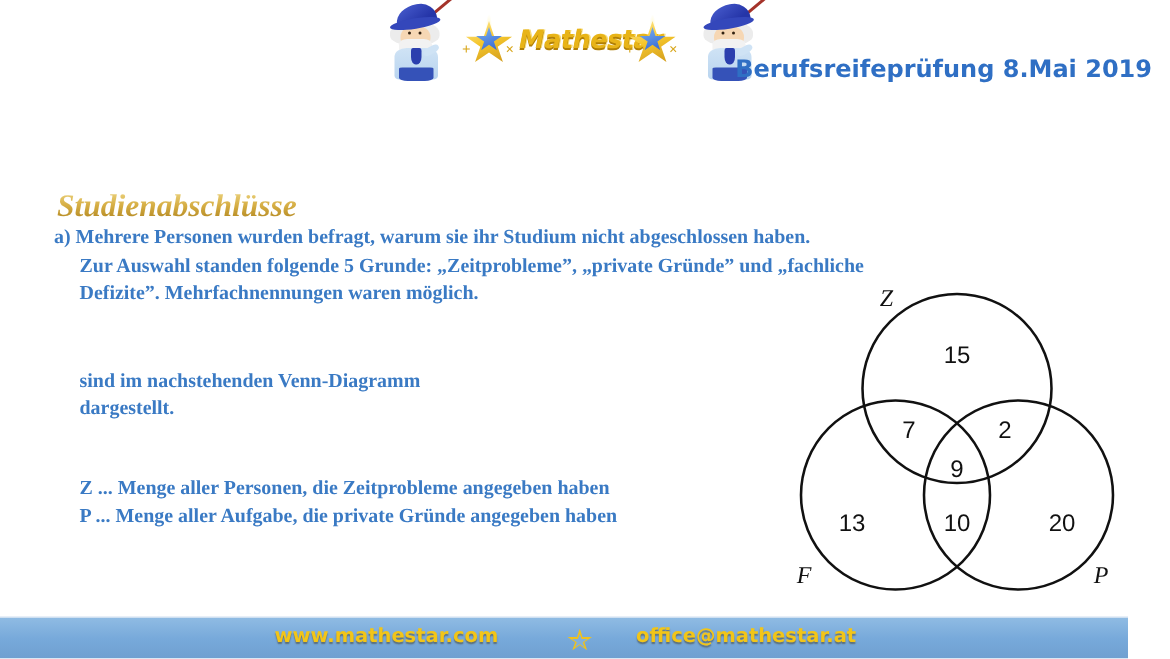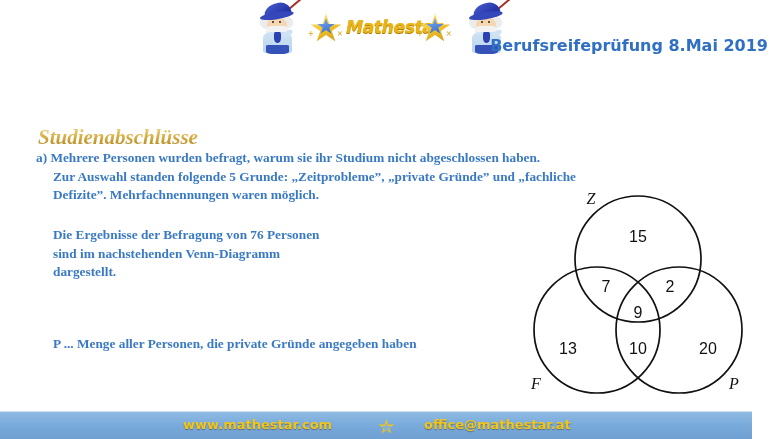--- a/index.html
+++ b/index.html
@@ -342,28 +342,28 @@
 
   <div id="title-sub">Studienabschlüsse</div>
 
   <div id="para-a" class="btext">
     <span>a) Mehrere Personen wurden befragt, warum sie ihr Studium nicht abgeschlossen haben.</span>
     <span class="ind">Zur Auswahl standen folgende 5 Grunde: „Zeitprobleme”, „private Gründe” und „fachliche</span>
     <span class="ind">Defizite”. Mehrfachnennungen waren möglich.</span>
   </div>
 
   <div id="para-results" class="btext">
-    <span>Die Ergebnisse der Befragung von 76 Personen</span><br>
+    <br>
     <span>sind im nachstehenden Venn-Diagramm</span><br>
     <span>dargestellt.</span>
   </div>
 
   <div id="para-sets" class="btext">
-    <br>
-    <span>P ... Menge aller Personen, die private Gründe angegeben haben</span><br>
+    <span>Z ... Menge aller Personen, die Zeitprobleme angegeben haben</span><br>
+    <span>P ... Menge aller Aufgabe, die private Gründe angegeben haben</span><br>
   </div>
 
   <div id="venn">
     <svg width="270" height="222" viewBox="0 0 270 222" xmlns="http://www.w3.org/2000/svg">
       <g fill="none" stroke="#111111" stroke-width="1.7">
         <circle cx="128" cy="73" r="63"></circle>
         <circle cx="87" cy="144" r="63"></circle>
         <circle cx="169" cy="144" r="63"></circle>
       </g>
       <g font-family="Liberation Sans, sans-serif" font-size="16" fill="#111111" text-anchor="middle" dominant-baseline="middle">

